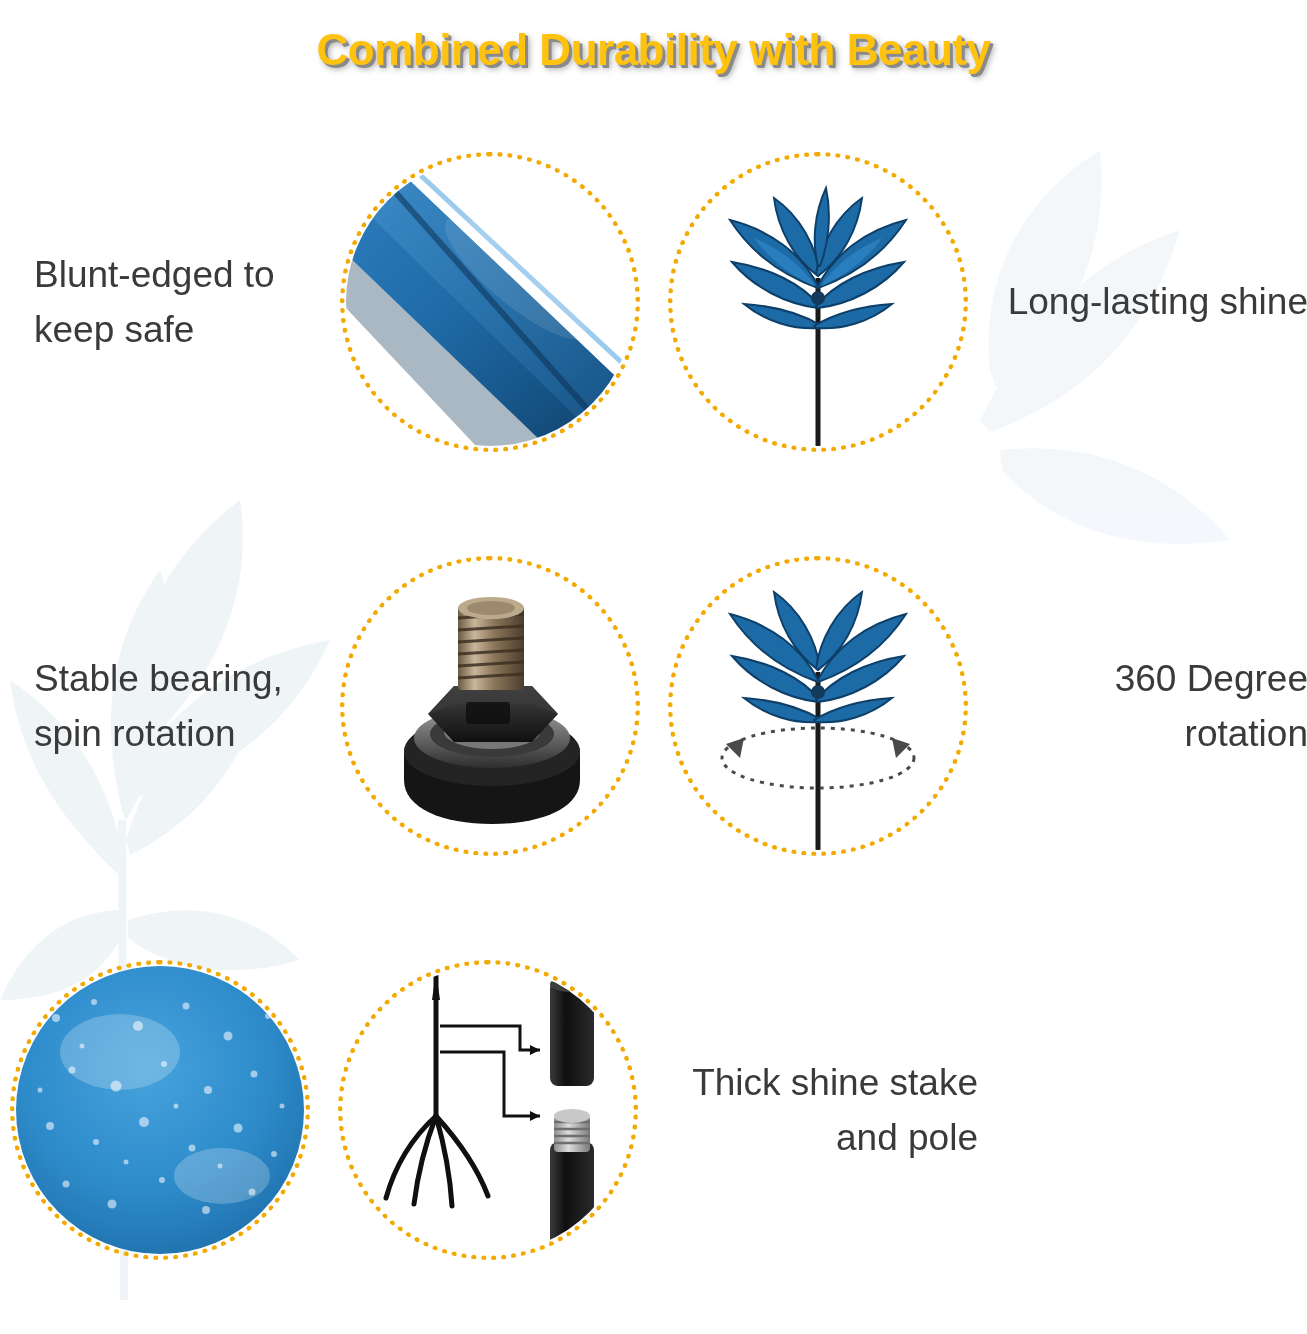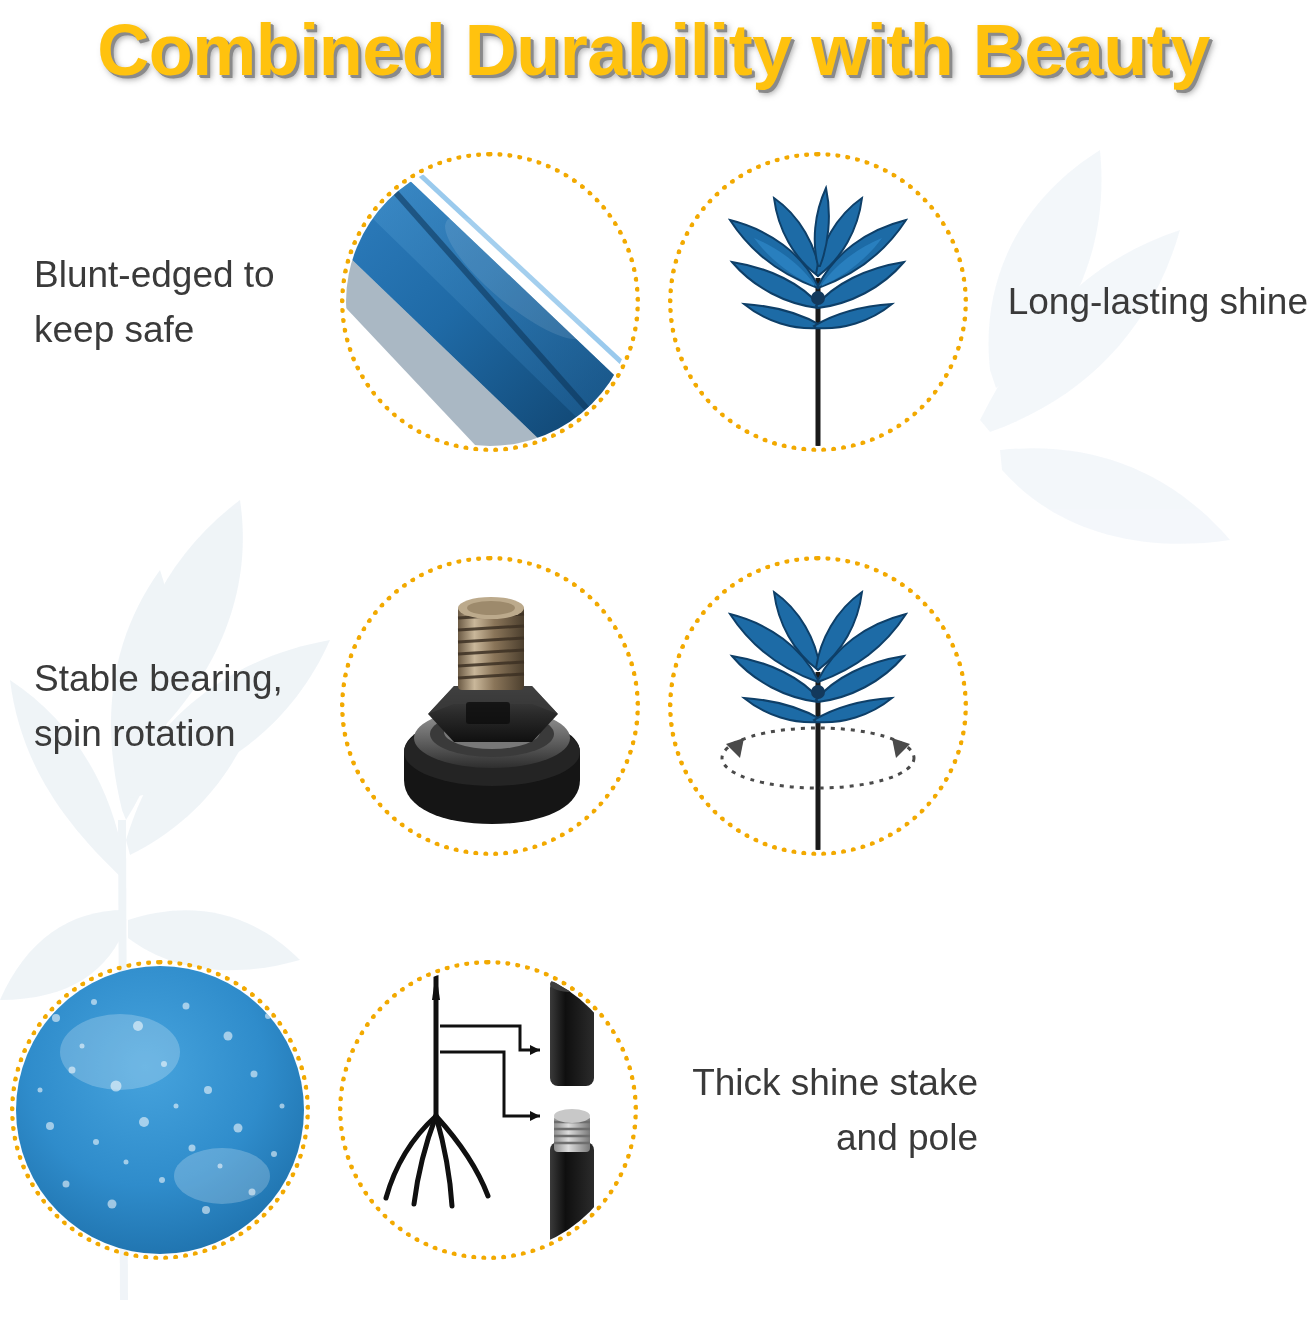--- a/index.html
+++ b/index.html
@@ -30,21 +30,21 @@
     position: absolute;
     left: 0; top: 0;
     width: 1307px;
     height: 100px;
     display: flex;
     align-items: center;
     justify-content: center;
     z-index: 5;
   }
   .title-text {
-    font-size: 72px;
+    font-size: 44px;
     font-weight: bold;
     color: #FFC20E;
     letter-spacing: -0.5px;
     text-shadow:
        3px 3px 0 #8a8a8a,
        2px 2px 0 #9a9a9a,
        4px 4px 6px rgba(90,90,90,0.55);
     white-space: nowrap;
   }
 
@@ -278,20 +278,21 @@
           <circle cx="144" cy="130" r="7" fill="#13395c"></circle>
 
           <ellipse cx="144" cy="196" rx="96" ry="30" fill="none" stroke="#4a4a4a" stroke-width="3" stroke-dasharray="4 6"></ellipse>
           <polygon points="52,182 70,176 66,196" fill="#4a4a4a"></polygon>
           <polygon points="236,182 218,176 222,196" fill="#4a4a4a"></polygon>
         </svg>
       </div>
       <div class="dotted-circle"></div>
     </div>
 
+    <div class="cell-text right">360 Degree rotation</div>
   </div>
 
   <div class="frow">
 
 
     <div class="cell-img">
       <div class="clip-circle">
         <svg viewBox="0 0 288 288">
           <defs>
             <radialGradient id="wet" cx="45%" cy="35%" r="75%">

